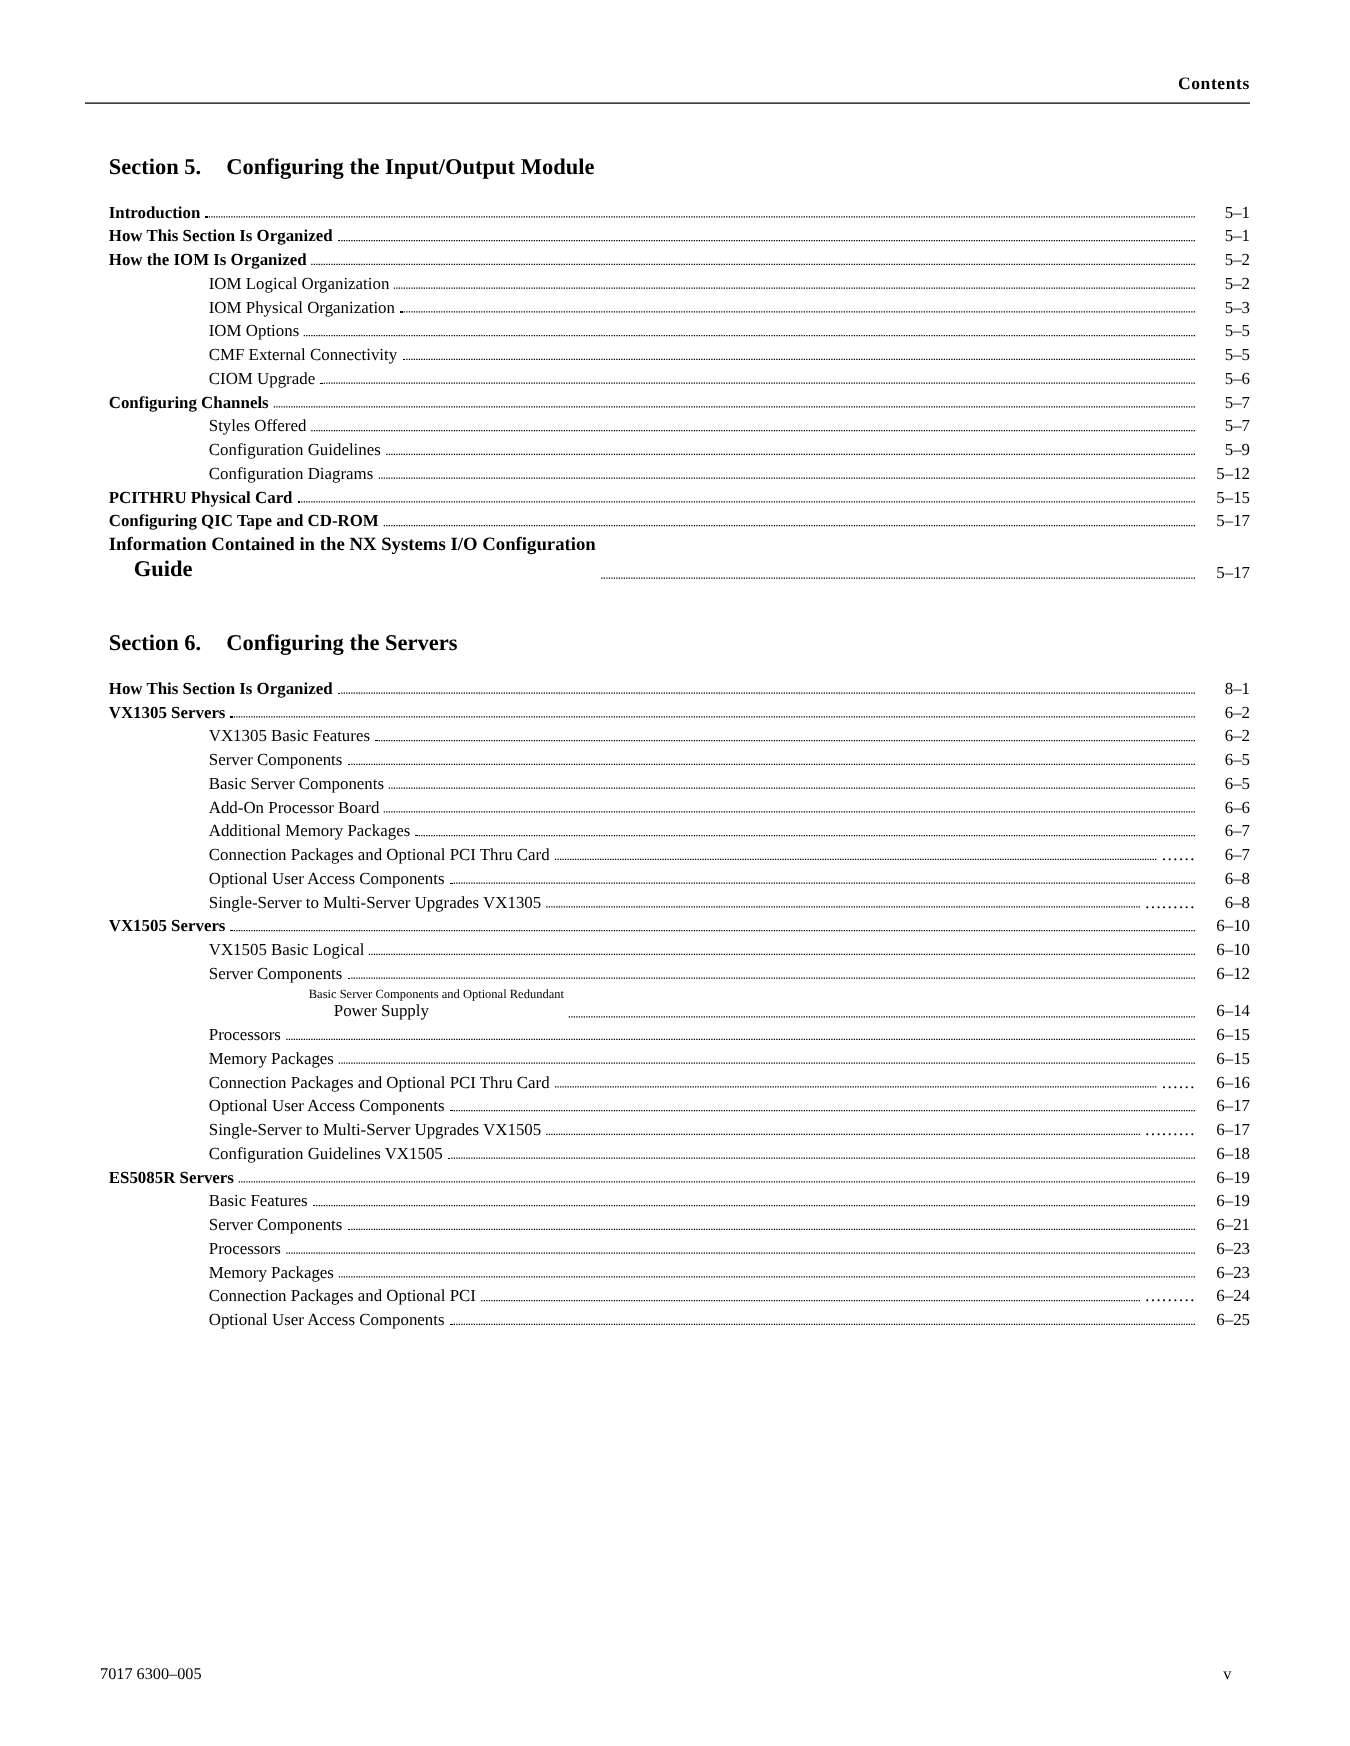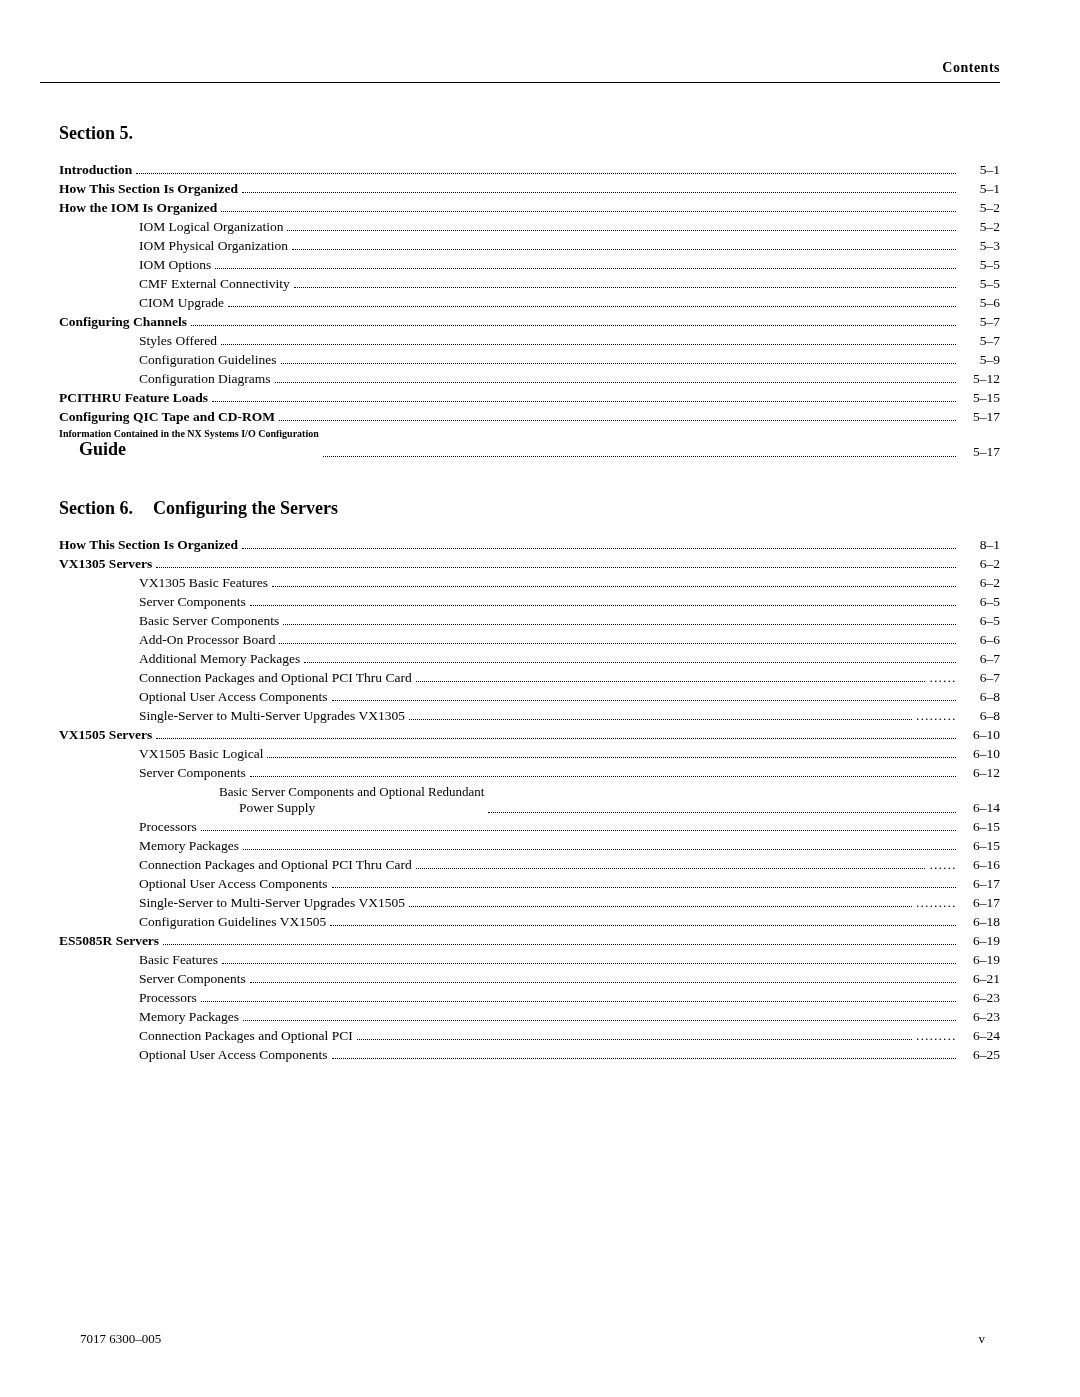--- a/index.html
+++ b/index.html
@@ -14,21 +14,21 @@
       font-size: 14px;
       color: #000000;
       width: 1080px;
       min-height: 1397px;
       position: relative;
     }
 
     .page {
       width: 1080px;
       min-height: 1397px;
-      padding: 60px 80px 80px 40px;
+      padding: 60px 80px 80px 68px;
       position: relative;
       font-family: Liberation Serif, serif;
     }
 
     
     .page-header {
       display: flex;
       justify-content: flex-end;
       align-items: center;
       border-bottom: 1.5px solid #000;
@@ -135,20 +135,21 @@
 
 <div class="page">
 
   <div class="page-header">
     <span class="header-title">Contents</span>
   </div>
 
   <div class="section-block">
     <div class="section-heading">
       <span class="section-label">Section 5.</span>
+      <span class="section-title">Configuring the Input/Output Module</span>
     </div>
 
     <div class="toc-row">
       <span class="toc-label bold">Introduction</span>
       <span class="toc-dots"></span>
       <span class="toc-page">5–1</span>
     </div>
     <div class="toc-row">
       <span class="toc-label bold">How This Section Is Organized</span>
       <span class="toc-dots"></span>
@@ -198,33 +199,33 @@
       <span class="toc-label">Configuration Guidelines</span>
       <span class="toc-dots"></span>
       <span class="toc-page">5–9</span>
     </div>
     <div class="toc-row indent-1">
       <span class="toc-label">Configuration Diagrams</span>
       <span class="toc-dots"></span>
       <span class="toc-page">5–12</span>
     </div>
     <div class="toc-row">
-      <span class="toc-label bold">PCITHRU Feature Loads</span>
+      <span class="toc-label bold">PCITHRU Physical Card</span>
       <span class="toc-dots"></span>
       <span class="toc-page">5–15</span>
     </div>
     <div class="toc-row">
       <span class="toc-label bold">Configuring QIC Tape and CD-ROM</span>
       <span class="toc-dots"></span>
       <span class="toc-page">5–17</span>
     </div>
 
     <div style="display:flex; align-items:flex-end; margin-bottom:3px;">
       <div style="flex-shrink:0;">
-        <div style="font-size:10px; font-weight:bold;">Information Contained in the NX Systems I/O Configuration</div>
+        <div style="font-size:15px; font-weight:bold;">Information Contained in the NX Systems I/O Configuration</div>
         <div style="font-size:18px; font-weight:bold; padding-left:20px;">Guide</div>
       </div>
       <span class="toc-dots"></span>
       <span class="toc-page">5–17</span>
     </div>
   </div>
 
   <div class="section-block">
     <div class="section-heading">
       <span class="section-label">Section 6.</span>
@@ -295,21 +296,21 @@
       <span class="toc-page">6–10</span>
     </div>
     <div class="toc-row indent-1">
       <span class="toc-label">Server Components</span>
       <span class="toc-dots"></span>
       <span class="toc-page">6–12</span>
     </div>
 
     <div style="display:flex; align-items:flex-end; margin-bottom:3px; padding-left:160px;">
       <div style="flex-shrink:0;">
-        <div style="font-size:13px;">Basic Server Components and Optional Redundant</div>
+        <div style="font-size:10px;">Basic Server Components and Optional Redundant</div>
         <div style="font-size:13.5px; padding-left:20px;">Power Supply</div>
       </div>
       <span class="toc-dots"></span>
       <span class="toc-page">6–14</span>
     </div>
     <div class="toc-row indent-1">
       <span class="toc-label">Processors</span>
       <span class="toc-dots"></span>
       <span class="toc-page">6–15</span>
     </div>

